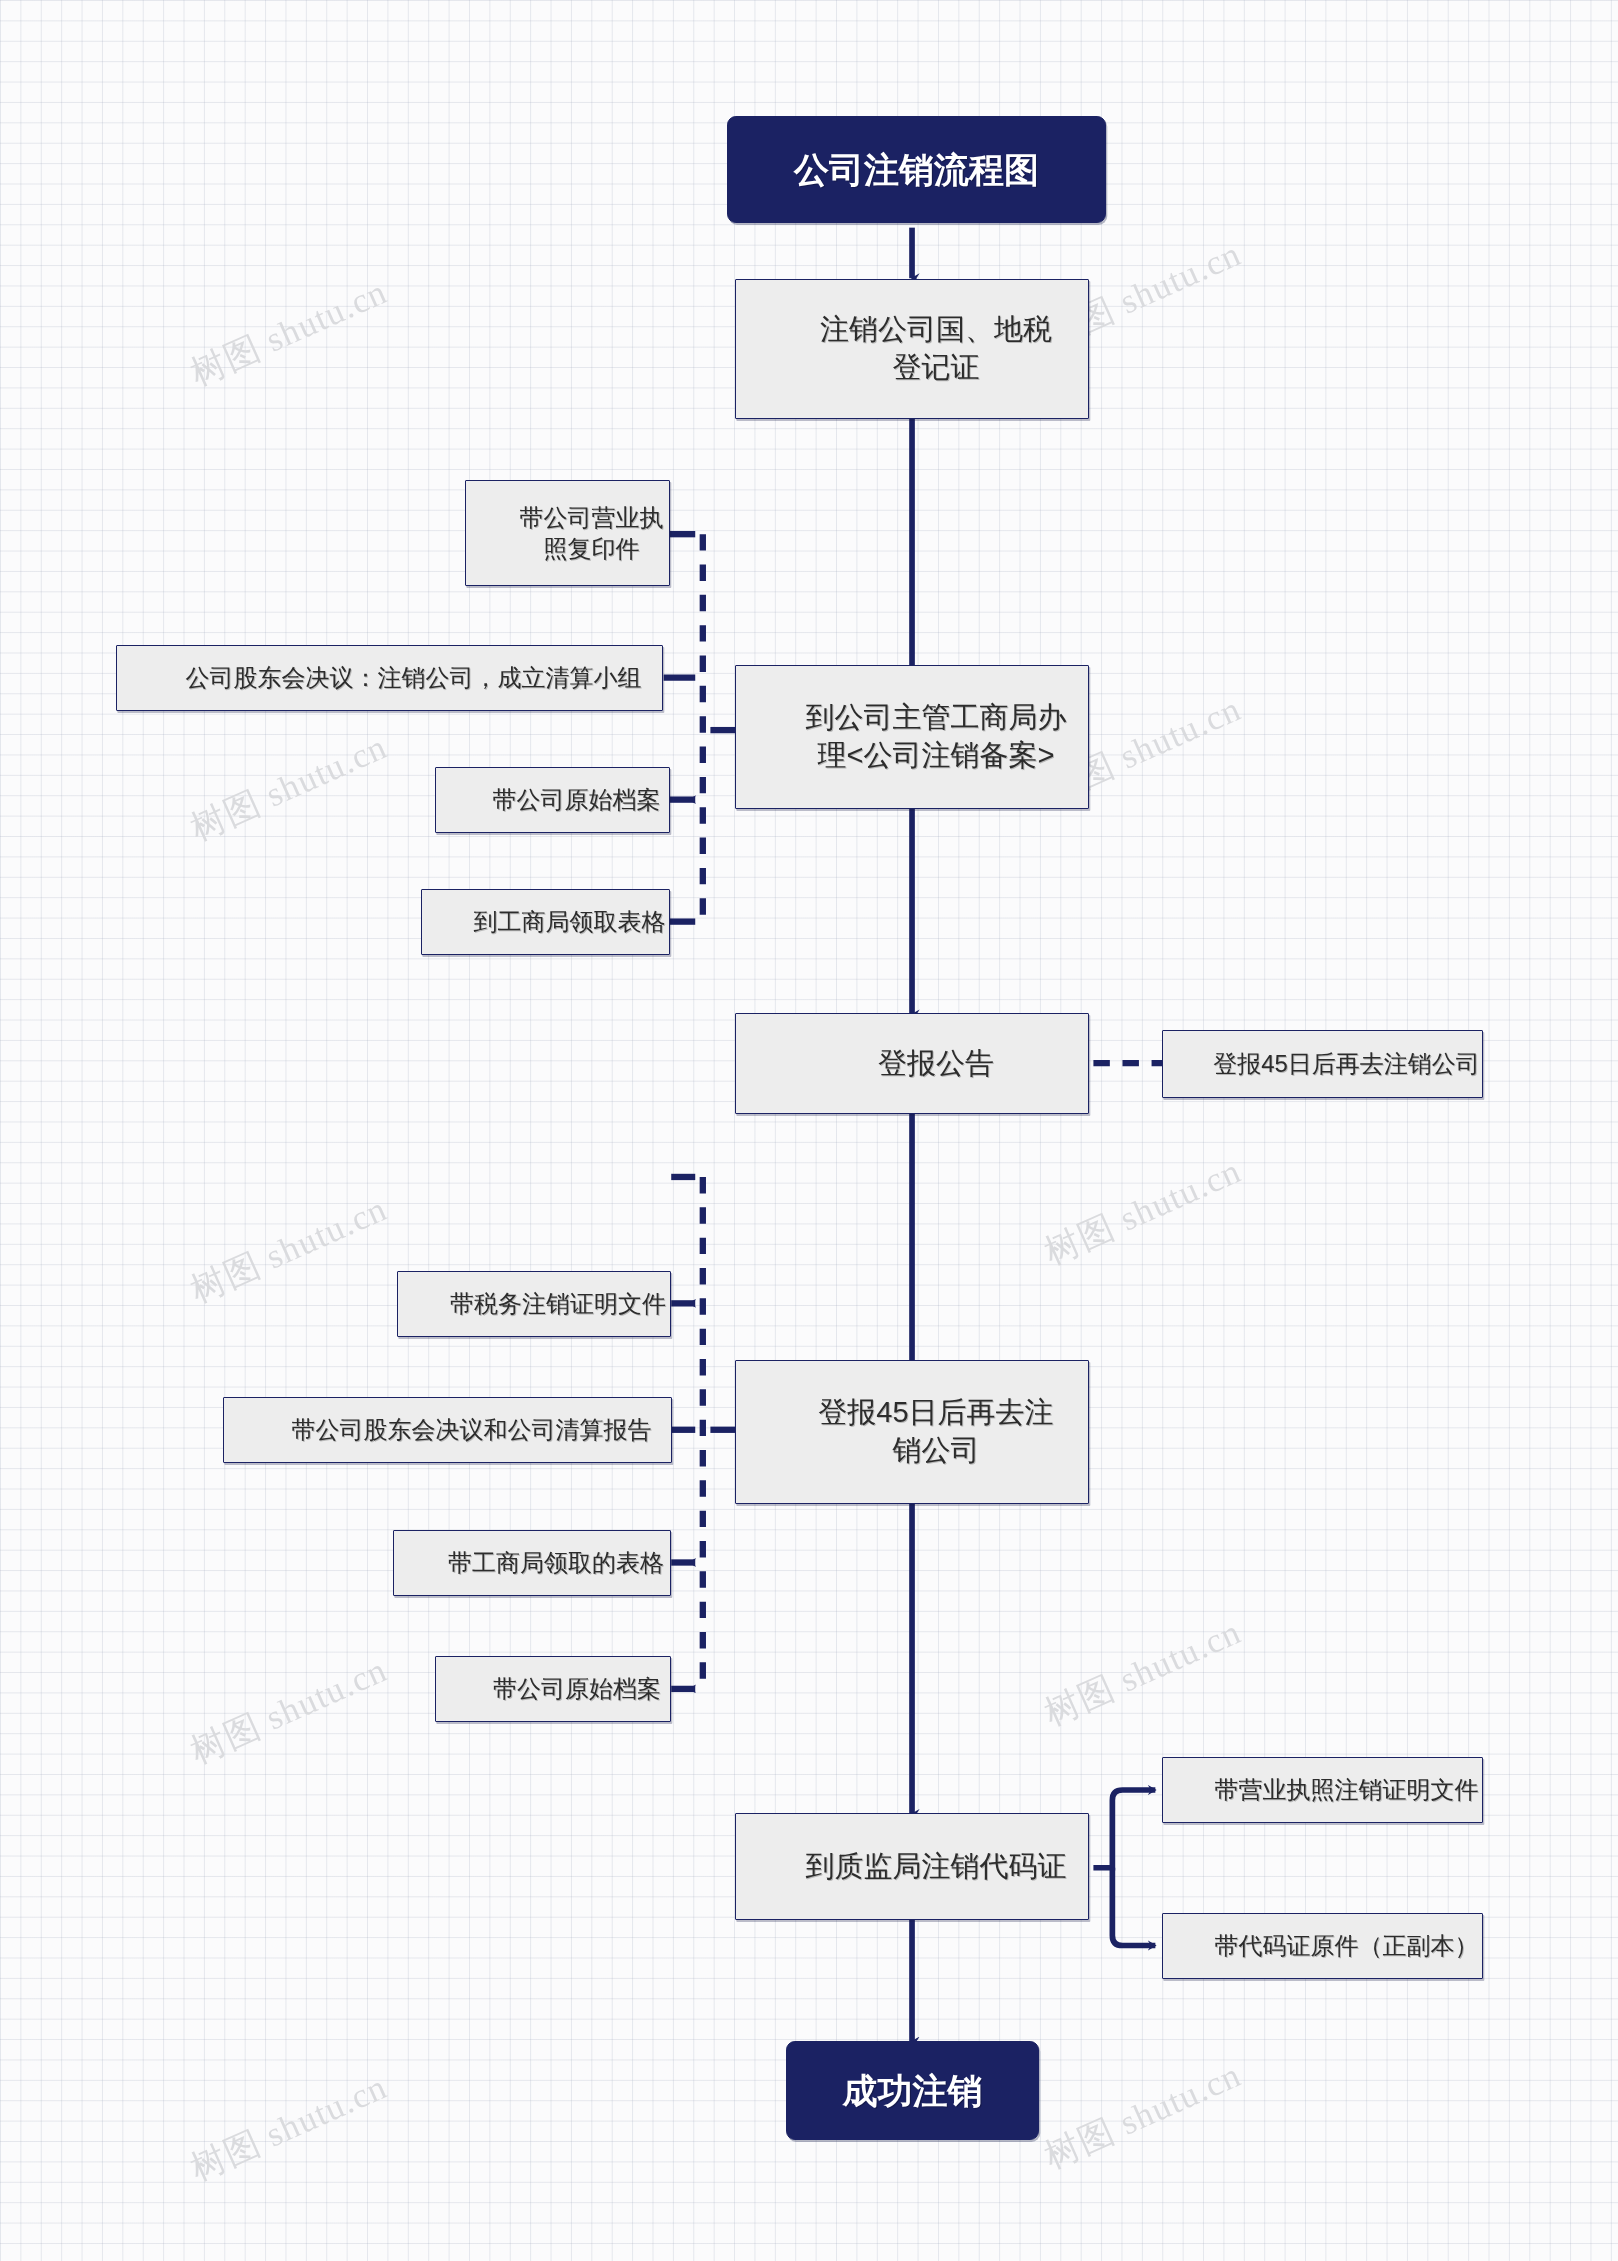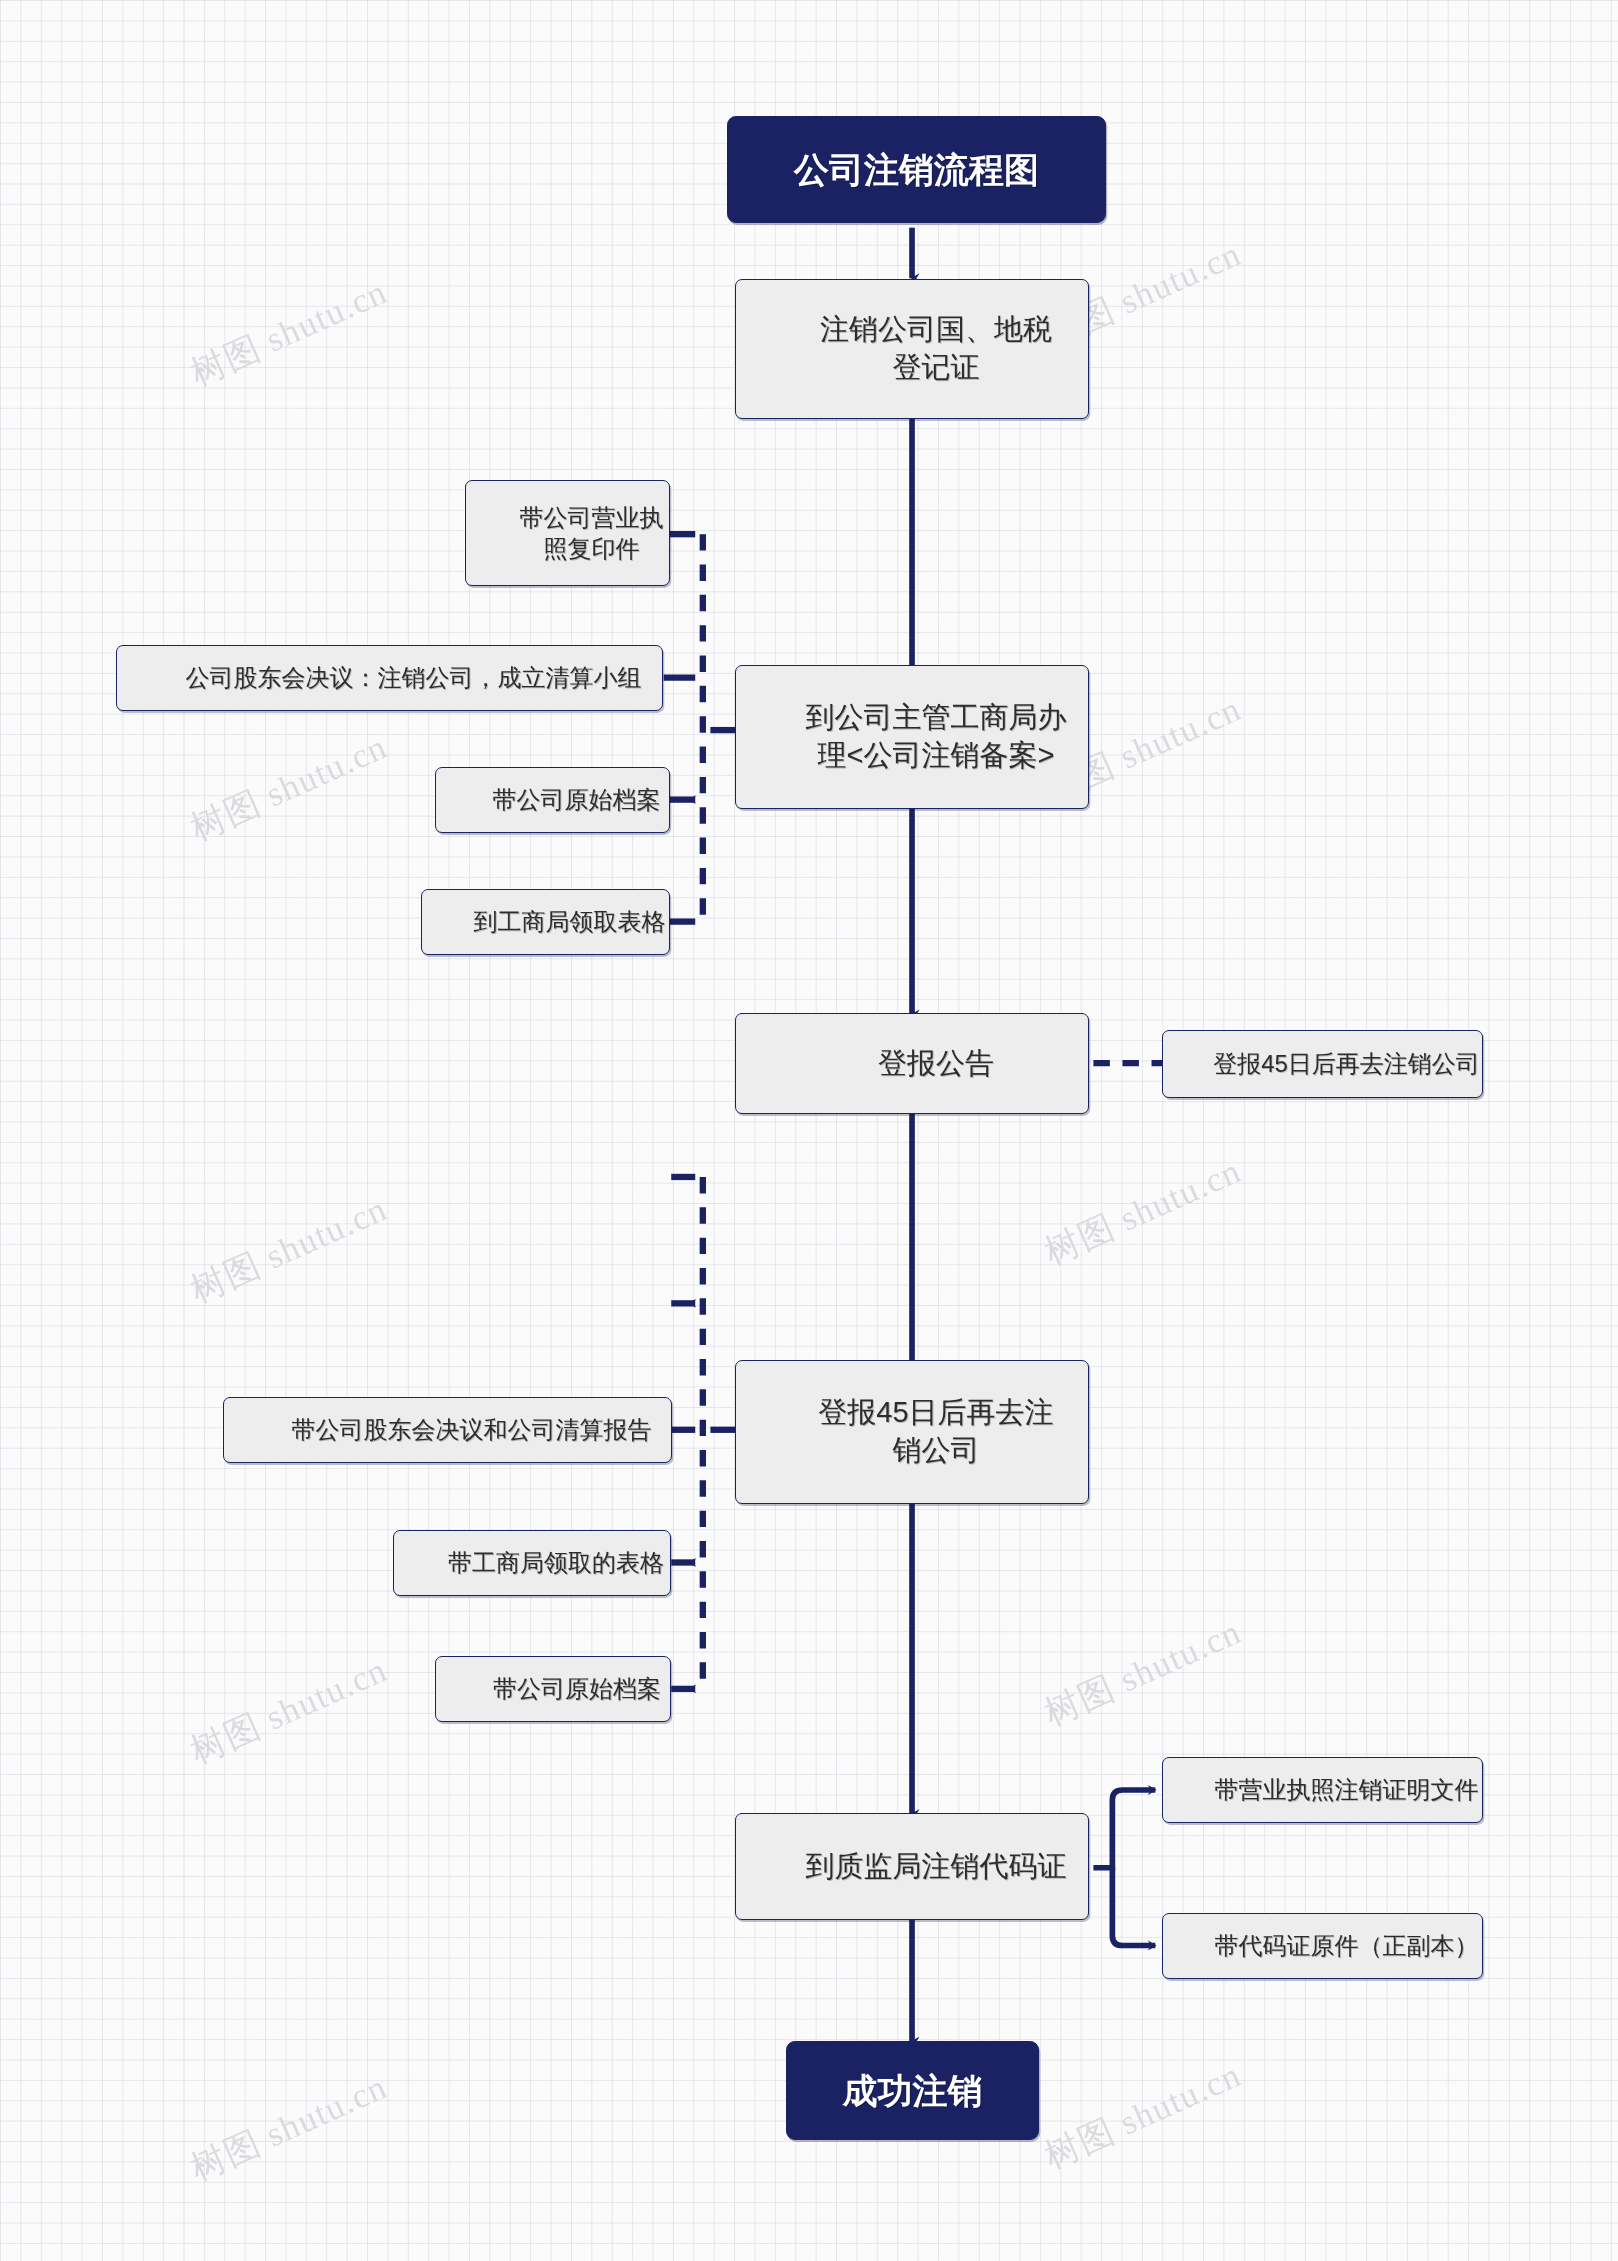--- a/index.html
+++ b/index.html
@@ -68,21 +68,21 @@
     box-shadow: 1.3px 1.9px 0 rgba(20,26,70,0.30);
   }
   .node.dark .lbl {
     font-weight: 700;
     text-shadow: 1.3px 1.3px 0.6px rgba(0,0,0,0.22);
   }
   
   .node.light {
     background: #ededed;
     border: 1.9px solid #1b2263;
-    border-radius: 7px;
+    border-radius: 1px;
     color: #2c2c2c;
     box-shadow: 1.3px 1.9px 0 rgba(20,26,70,0.28);
     padding-left: 48px;
   }
   .node.light .lbl {
     font-weight: 500;
     text-shadow: 0.9px 0.9px 0.3px rgba(60,60,60,0.30);
   }
   
   .t-xl   { font-size: 35px; }
@@ -202,20 +202,23 @@
 
   <div class="node light" style="left:421px; top:889px; width:249px; height:66px;">
     <span class="lbl t-md">到工商局领取表格</span>
   </div>
 
   <div class="node light" style="left:1162px; top:1030px; width:321px; height:68px;">
     <span class="lbl t-md">登报45日后再去注销公司</span>
   </div>
 
 
+  <div class="node light" style="left:397px; top:1271px; width:274px; height:66px;">
+    <span class="lbl t-md">带税务注销证明文件</span>
+  </div>
 
   <div class="node light" style="left:393px; top:1530px; width:278px; height:66px;">
     <span class="lbl t-md">带工商局领取的表格</span>
   </div>
 
   <div class="node light" style="left:223px; top:1397px; width:449px; height:66px;">
     <span class="lbl t-md">带公司股东会决议和公司清算报告</span>
   </div>
 
   <div class="node light" style="left:435px; top:1656px; width:236px; height:66px;">

